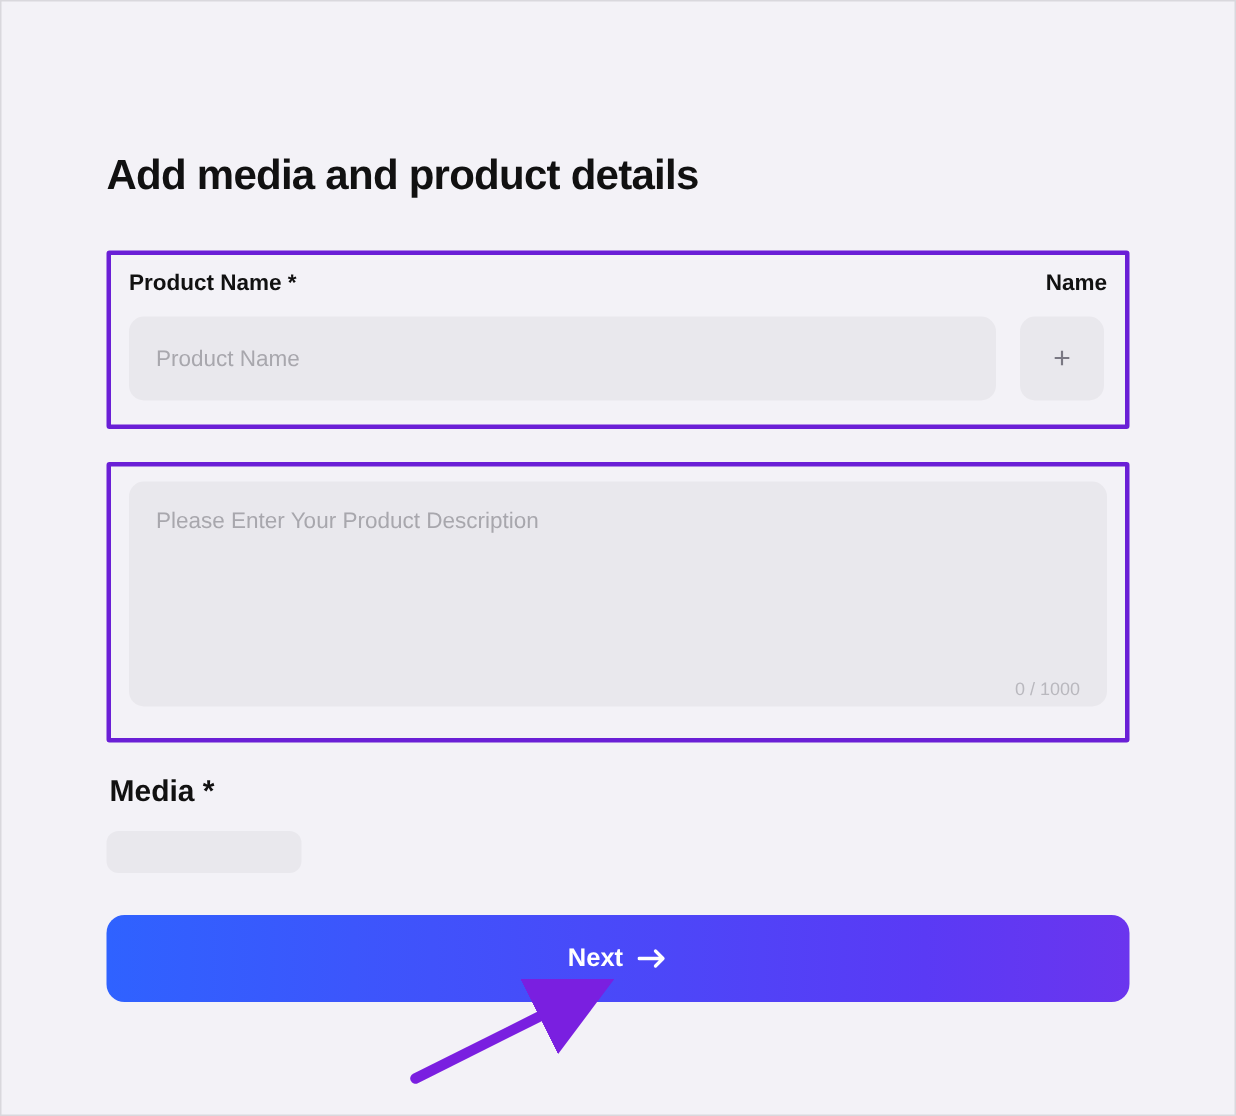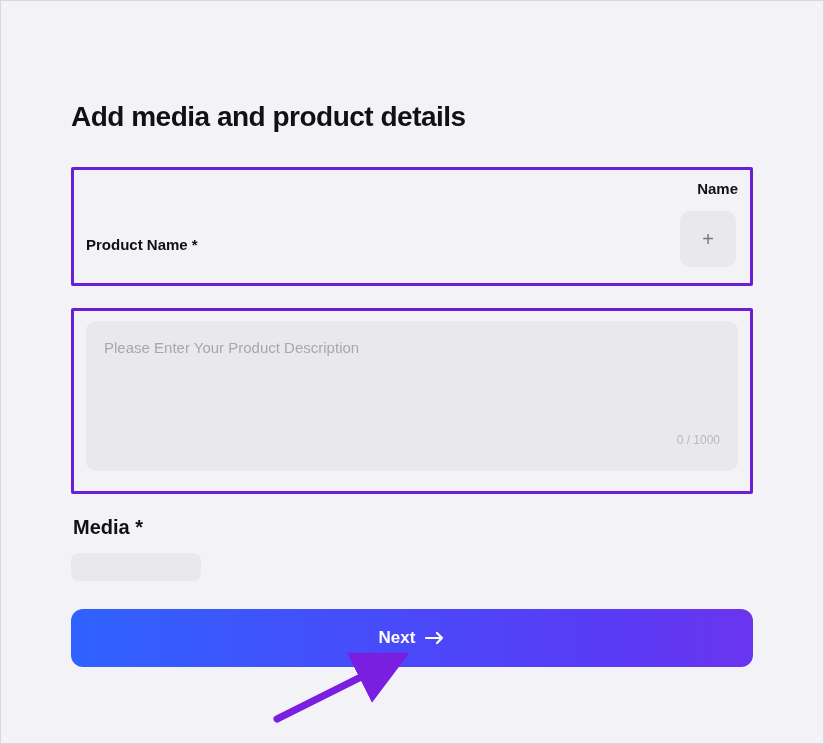--- a/index.html
+++ b/index.html
@@ -92,21 +92,21 @@
     font-size: 15px;
     color: #a16207;
     outline: none;
     resize: none;
     font-family: inherit;
   }
   .textarea::placeholder { color: #a8a7ad; }
   .counter {
     position: absolute;
     right: 18px;
-    bottom: 28px;
+    bottom: 10px;
     font-size: 12px;
     color: #b9b8be;
   }
 
   .media-label {
     font-size: 20px;
     font-weight: 700;
     margin: 14px 0 14px 2px;
   }
   .media-placeholder {
@@ -147,20 +147,21 @@
 <body>
 
 <div class="container">
 
   <h1 class="page-title">Add media and product details</h1>
 
   <div class="highlight-box">
     <div class="row-name-logo">
       <div class="col-name">
         <label class="field-label">Product Name *</label>
+        <input type="text" class="text-input" placeholder="Product Name" style="">
       </div>
       <div class="col-logo">
         <label class="field-label" style="text-align:right;">Name</label>
         <button class="logo-btn">
           <span>+</span>
         </button>
       </div>
     </div>
   </div>
 

